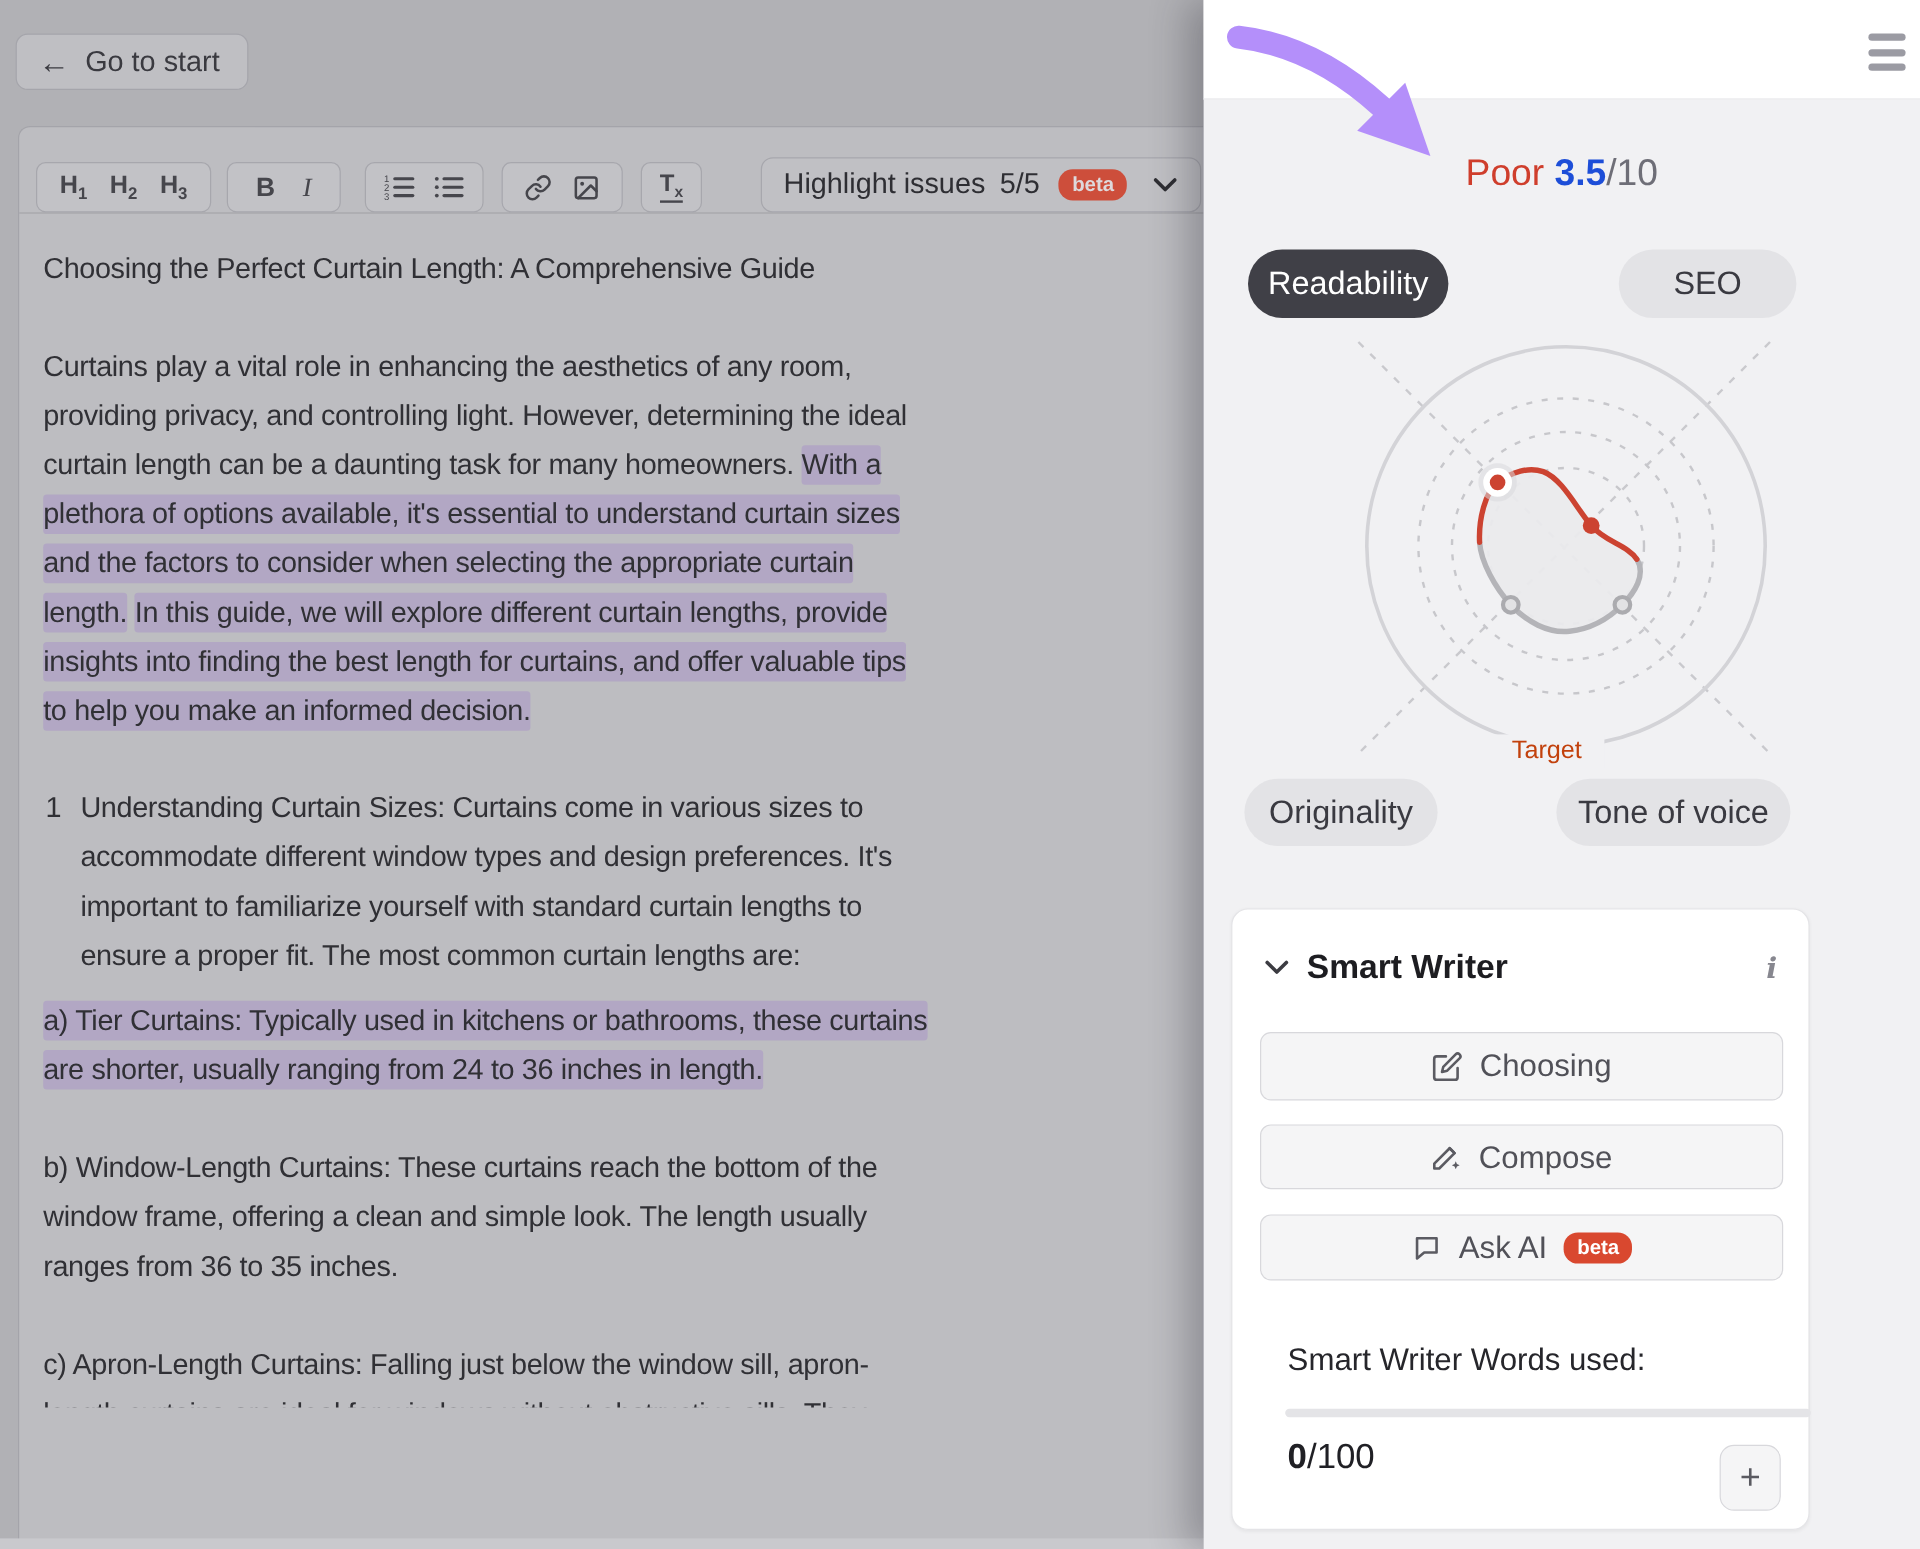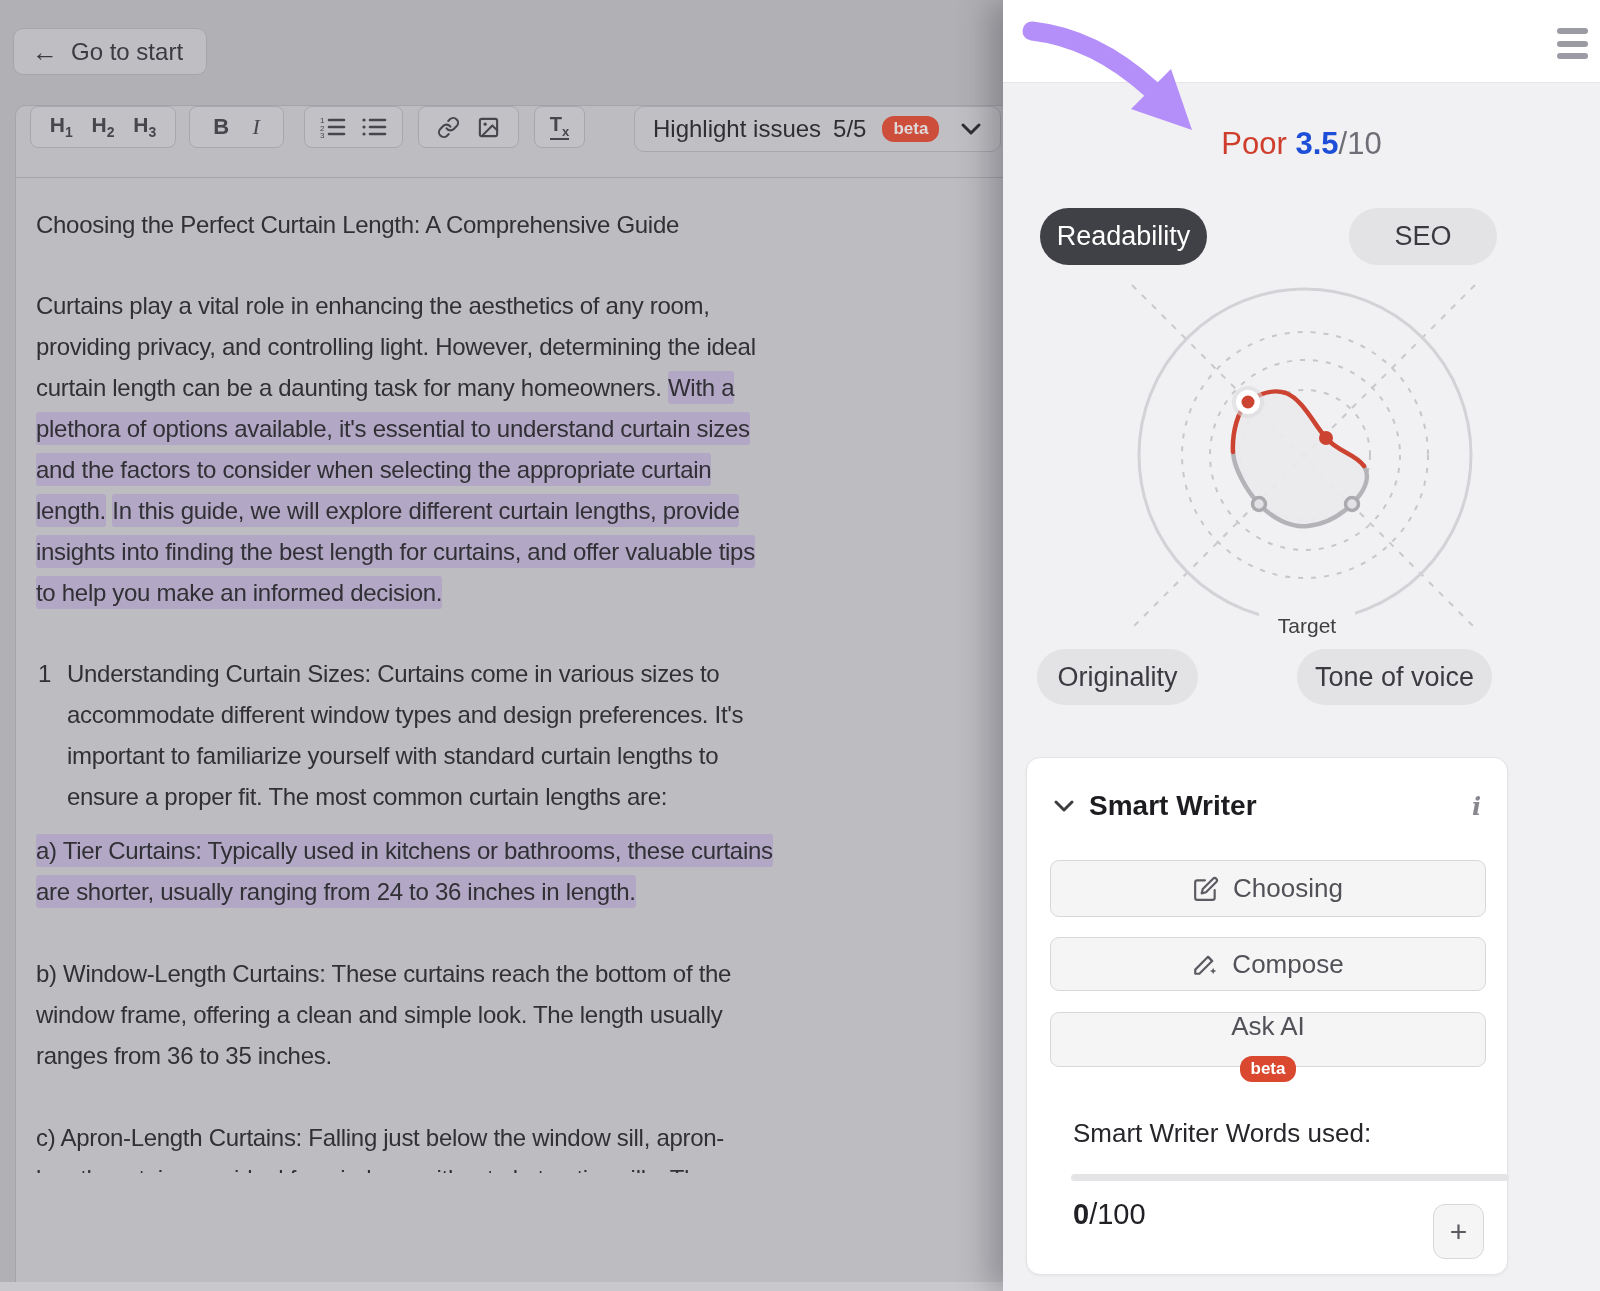--- a/index.html
+++ b/index.html
@@ -13,21 +13,21 @@
     background:#bfbfc3; border:1px solid #a5a5ab; border-radius:10px;
     display:flex; align-items:center; gap:13px; padding:0 18px;
     font-size:24px; color:#3a3a40; }
   .go-start-btn .arrow { font-size:26px; line-height:1; color:#3a3a40; }
 
   .editor-card { position:absolute; left:15px; top:105px; width:988px; height:1186px;
     background:#bdbdc1; border:1px solid #a4a4aa; border-right:none; border-bottom:none;
     border-radius:10px 0 0 0; }
 
   .toolbar { position:absolute; left:0; top:0; width:100%; height:72px;
-    border-bottom:1px solid #a4a4aa; display:flex; align-items:flex-start; padding-left:14px; }
+    border-bottom:1px solid #a4a4aa; display:flex; align-items:flex-end; padding-left:14px; }
   .tb-group { height:42px; background:#c2c2c6; border:1px solid #a7a7ad; border-radius:8px;
     display:flex; align-items:center; justify-content:space-evenly; color:#46464c; }
   .g-h { width:146px; } .g-bi { width:95px; margin-left:13px; } .g-list { width:99px; margin-left:20px; }
   .g-link { width:101px; margin-left:15px; } .g-tx { width:51px; margin-left:15px; }
   .tb-h { font-size:21px; font-weight:600; }
   .tb-h sub { font-size:14px; }
   .tb-b { font-size:22px; font-weight:bold; }
   .tb-i { font-size:22px; font-style:italic; font-family:"Liberation Serif", serif; }
   .tb-tx { font-size:20px; font-weight:600; border-bottom:2px solid #46464c; line-height:1.05; }
   .tb-tx sub { font-size:13px; font-weight:bold; }
@@ -71,38 +71,38 @@
   .score-denom { color:#6e6e77; }
 
   .pill { position:absolute; border-radius:29px; display:flex; align-items:center;
     justify-content:center; font-size:27px; color:#3a3a41; background:#e3e3e6; cursor:pointer; }
   .pill.active { background:#404047; color:#ffffff; font-weight:500; }
   .pill-readability { left:37px; top:208px; width:167px; height:57px; }
   .pill-seo { left:346px; top:208px; width:148px; height:57px; }
   .pill-originality { left:34px; top:649px; width:161px; height:56px; }
   .pill-tone { left:294px; top:649px; width:195px; height:56px; }
 
-  .target-label { position:absolute; left:256px; top:612px; width:96px; height:28px;
-    line-height:28px; text-align:center; font-size:21px; color:#404040; background:#f1f1f3; }
+  .target-label { position:absolute; left:238px; top:612px; width:96px; height:28px;
+    line-height:28px; text-align:center; font-size:21px; color:#c2410c; background:#f1f1f3; }
 
   .sw-card { position:absolute; left:23px; top:757px; width:482px; height:518px;
     background:#ffffff; border:1px solid #e4e4e7; border-radius:14px;
     box-shadow:0 1px 3px rgba(0,0,0,.05); }
   .sw-head { position:absolute; left:0; top:28px; width:100%; height:40px;
     display:flex; align-items:center; padding:0 26px; }
   .sw-chevron { display:flex; margin-right:14px; cursor:pointer; }
   .sw-title { font-size:28px; font-weight:bold; color:#1d1d21; }
   .sw-info { margin-left:auto; font-family:"DejaVu Serif", serif; font-style:italic;
     font-weight:bold; font-size:24px; color:#87878f; cursor:pointer; }
   .sw-btn { position:absolute; left:23px; width:436px; height:57px;
     background:#f5f5f6; border:1px solid #d8d8dc; border-radius:9px;
     display:flex; align-items:center; justify-content:center; gap:14px;
     font-size:26px; color:#515158; cursor:pointer; }
   .sw-btn svg { display:block; }
-  .btn-rephraser { top:102px; } .btn-compose { top:179px; height:54px; } .btn-askai { top:254px; height:55px;flex-direction:column; }
+  .btn-rephraser { top:102px; } .btn-compose { top:179px; height:54px; } .btn-askai { top:254px; height:55px; }
   .askai-beta { background:#d9482f; color:#ffffff; font-size:17px; font-weight:bold;
     border-radius:12px; padding:3px 11px; }
   .sw-words-label { position:absolute; left:46px; top:360px; font-size:26px; color:#26262b; }
   .sw-progress { position:absolute; left:44px; top:416px; width:438px; height:7px;
     border-radius:4px; background:#e4e4e7; }
   .sw-counter { position:absolute; left:46px; top:440px; font-size:29px; color:#202025; }
   .sw-counter .used { font-weight:bold; }
   .sw-plus { position:absolute; left:406px; top:446px; width:51px; height:55px;
     background:#f5f5f6; border:1px solid #d8d8dc; border-radius:12px;
     display:flex; align-items:center; justify-content:center;

